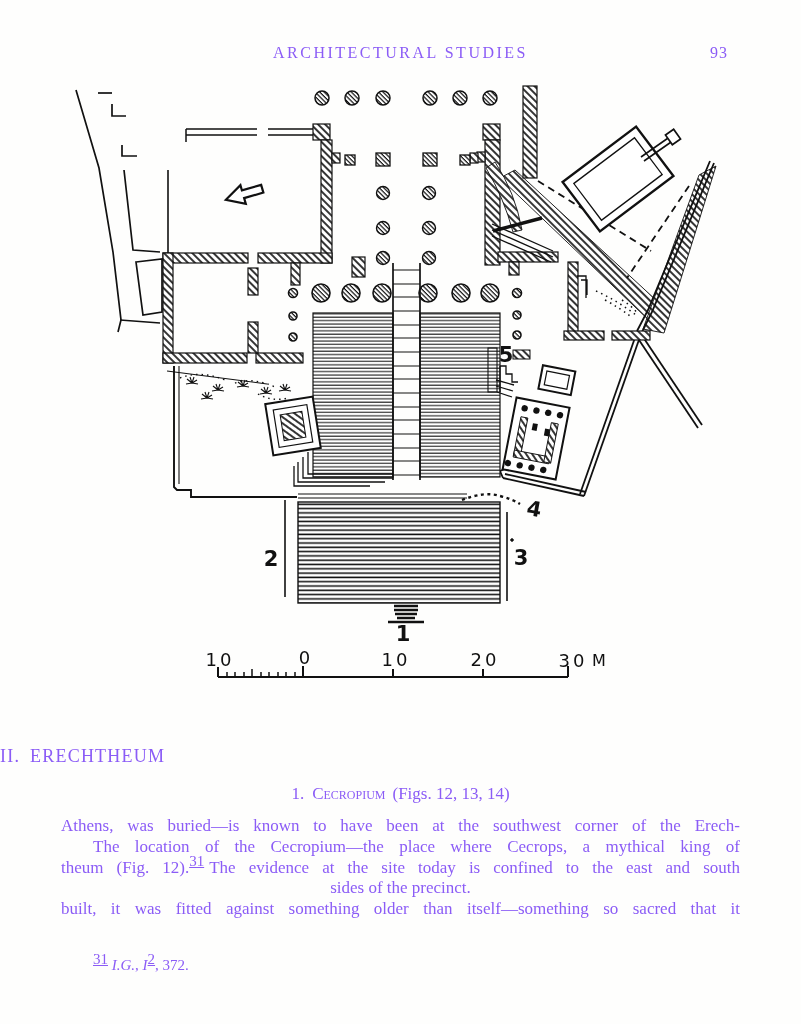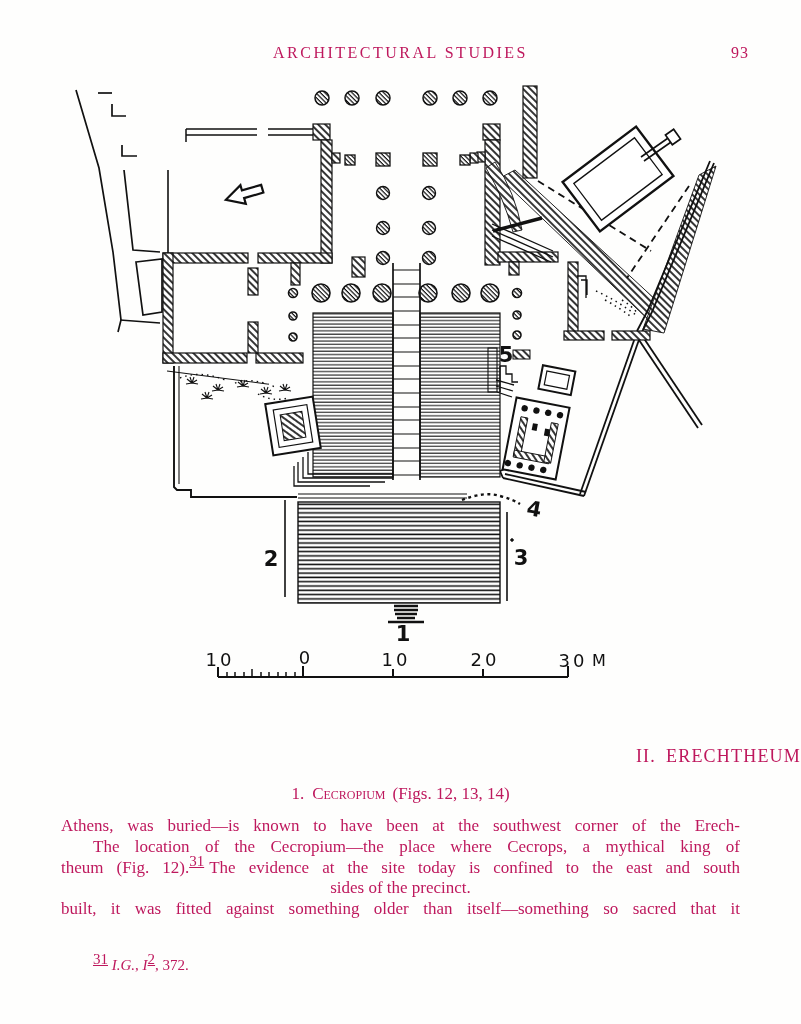--- a/index.html
+++ b/index.html
@@ -1,35 +1,35 @@
 <!DOCTYPE html>
 <html><head>
 <meta charset="utf-8">
 <style>
   html,body { margin:0; padding:0; background:#ffffff; }
   .page {
     position:relative; width:801px; height:1024px; background:#fefefdff;
-    font-family:"Liberation Serif", serif; color:#be185d; overflow:hidden;
+    font-family:"Liberation Serif", serif; color:#8b5cf6; overflow:hidden;
   }
   
   .hdr-title { position:absolute; top:44px; left:0; width:100%; text-align:center;
     font-size:16px; letter-spacing:2.5px; }
-  .hdr-num { position:absolute; top:44px; left:710px; font-size:16px; letter-spacing:1px;margin-left:21px; }
+  .hdr-num { position:absolute; top:44px; left:710px; font-size:16px; letter-spacing:1px; }
 
   
   .plan-svg { position:absolute; top:0; left:0; }
   .fig-label { font-family:"DejaVu Sans", sans-serif; font-size:21px; font-weight:bold; fill:#111; }
   .scale-num { font-family:"DejaVu Sans", sans-serif; font-size:18px; letter-spacing:3px; fill:#111; }
   .scale-unit { font-family:"DejaVu Sans", sans-serif; font-size:16px; fill:#111; }
 
   .caption { position:absolute; top:690px; left:0; width:100%; text-align:center; font-size:16.5px; }
   .caption .gap8 { margin-right:8px; } .caption .gap4 { margin-right:4px; }
   .sc { font-variant:small-caps; }
 
-  .h2 { position:absolute; top:746px; left:0; width:100%; text-align:right;
+  .h2 { position:absolute; top:746px; left:0; width:100%; text-align:left;
     font-size:18px; letter-spacing:1.2px; }
   .h2 .num { margin-right:10px; }
   .h3 { position:absolute; top:784px; left:0; width:100%; text-align:center; font-size:17px; }
   .h3 .num { margin-right:8px; } .h3 .name { margin-right:7px; }
 
   .bodytext { position:absolute; top:816px; left:61px; width:679px; font-size:17px; }
   .line { line-height:20.8px; }
   .jline { text-align:justify; text-align-last:justify; }
   .lline { text-align:center; }
   .indent { text-indent:32px; }

